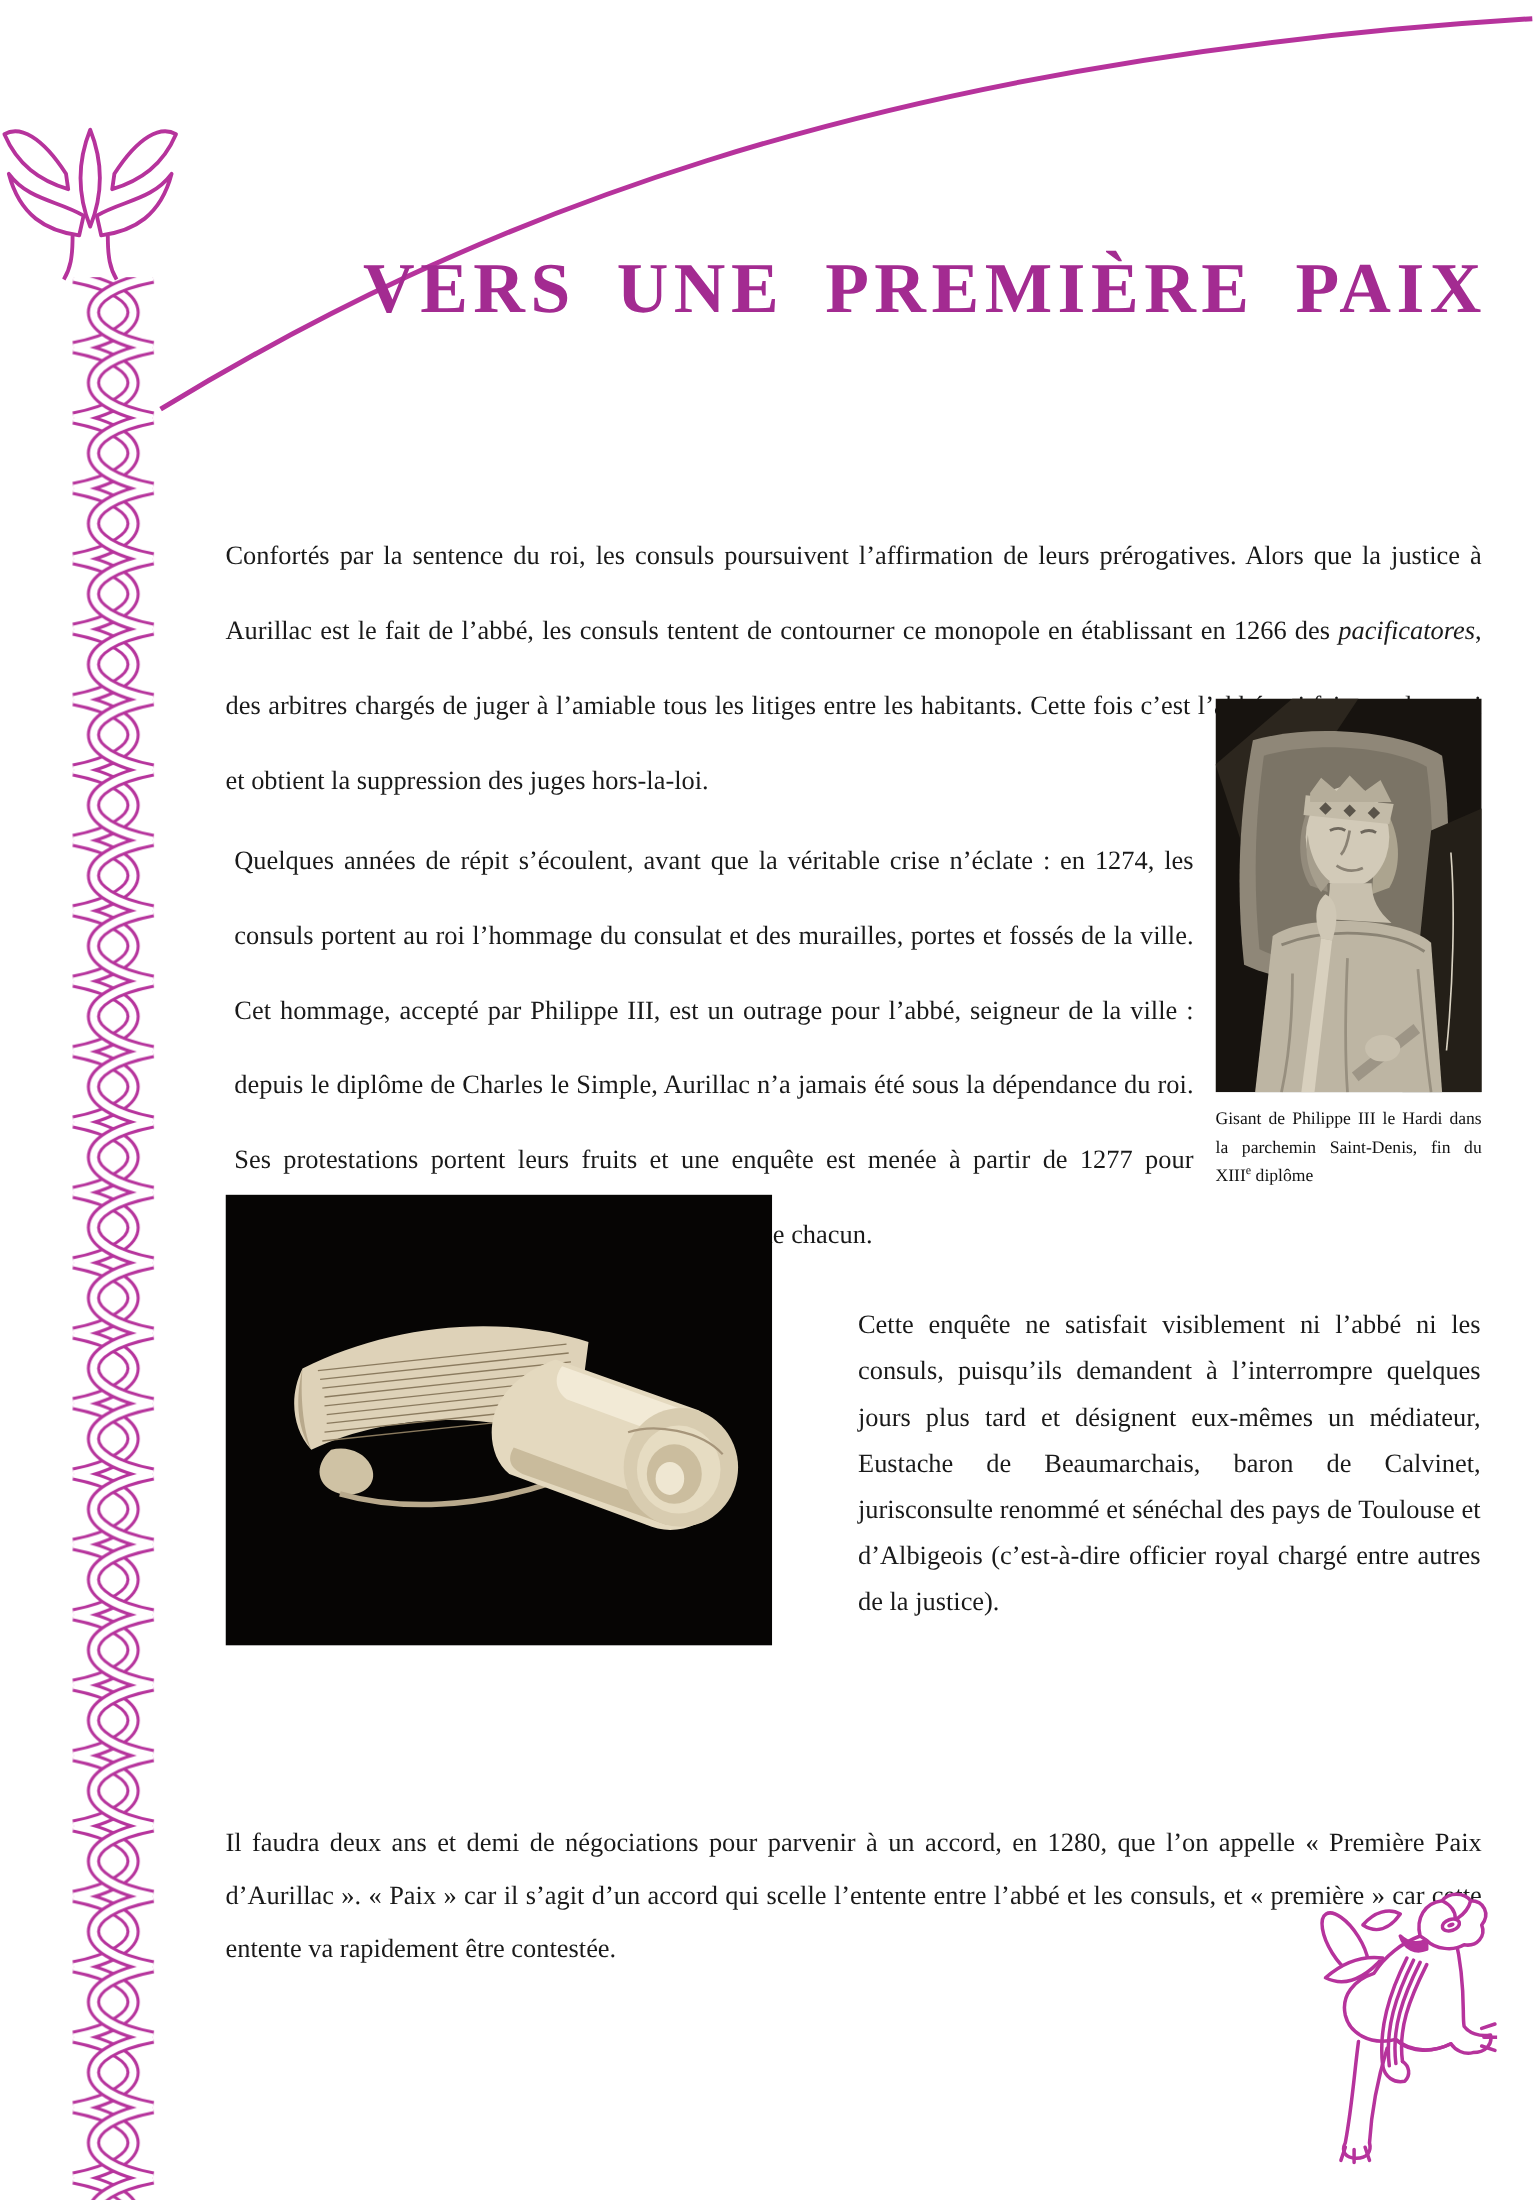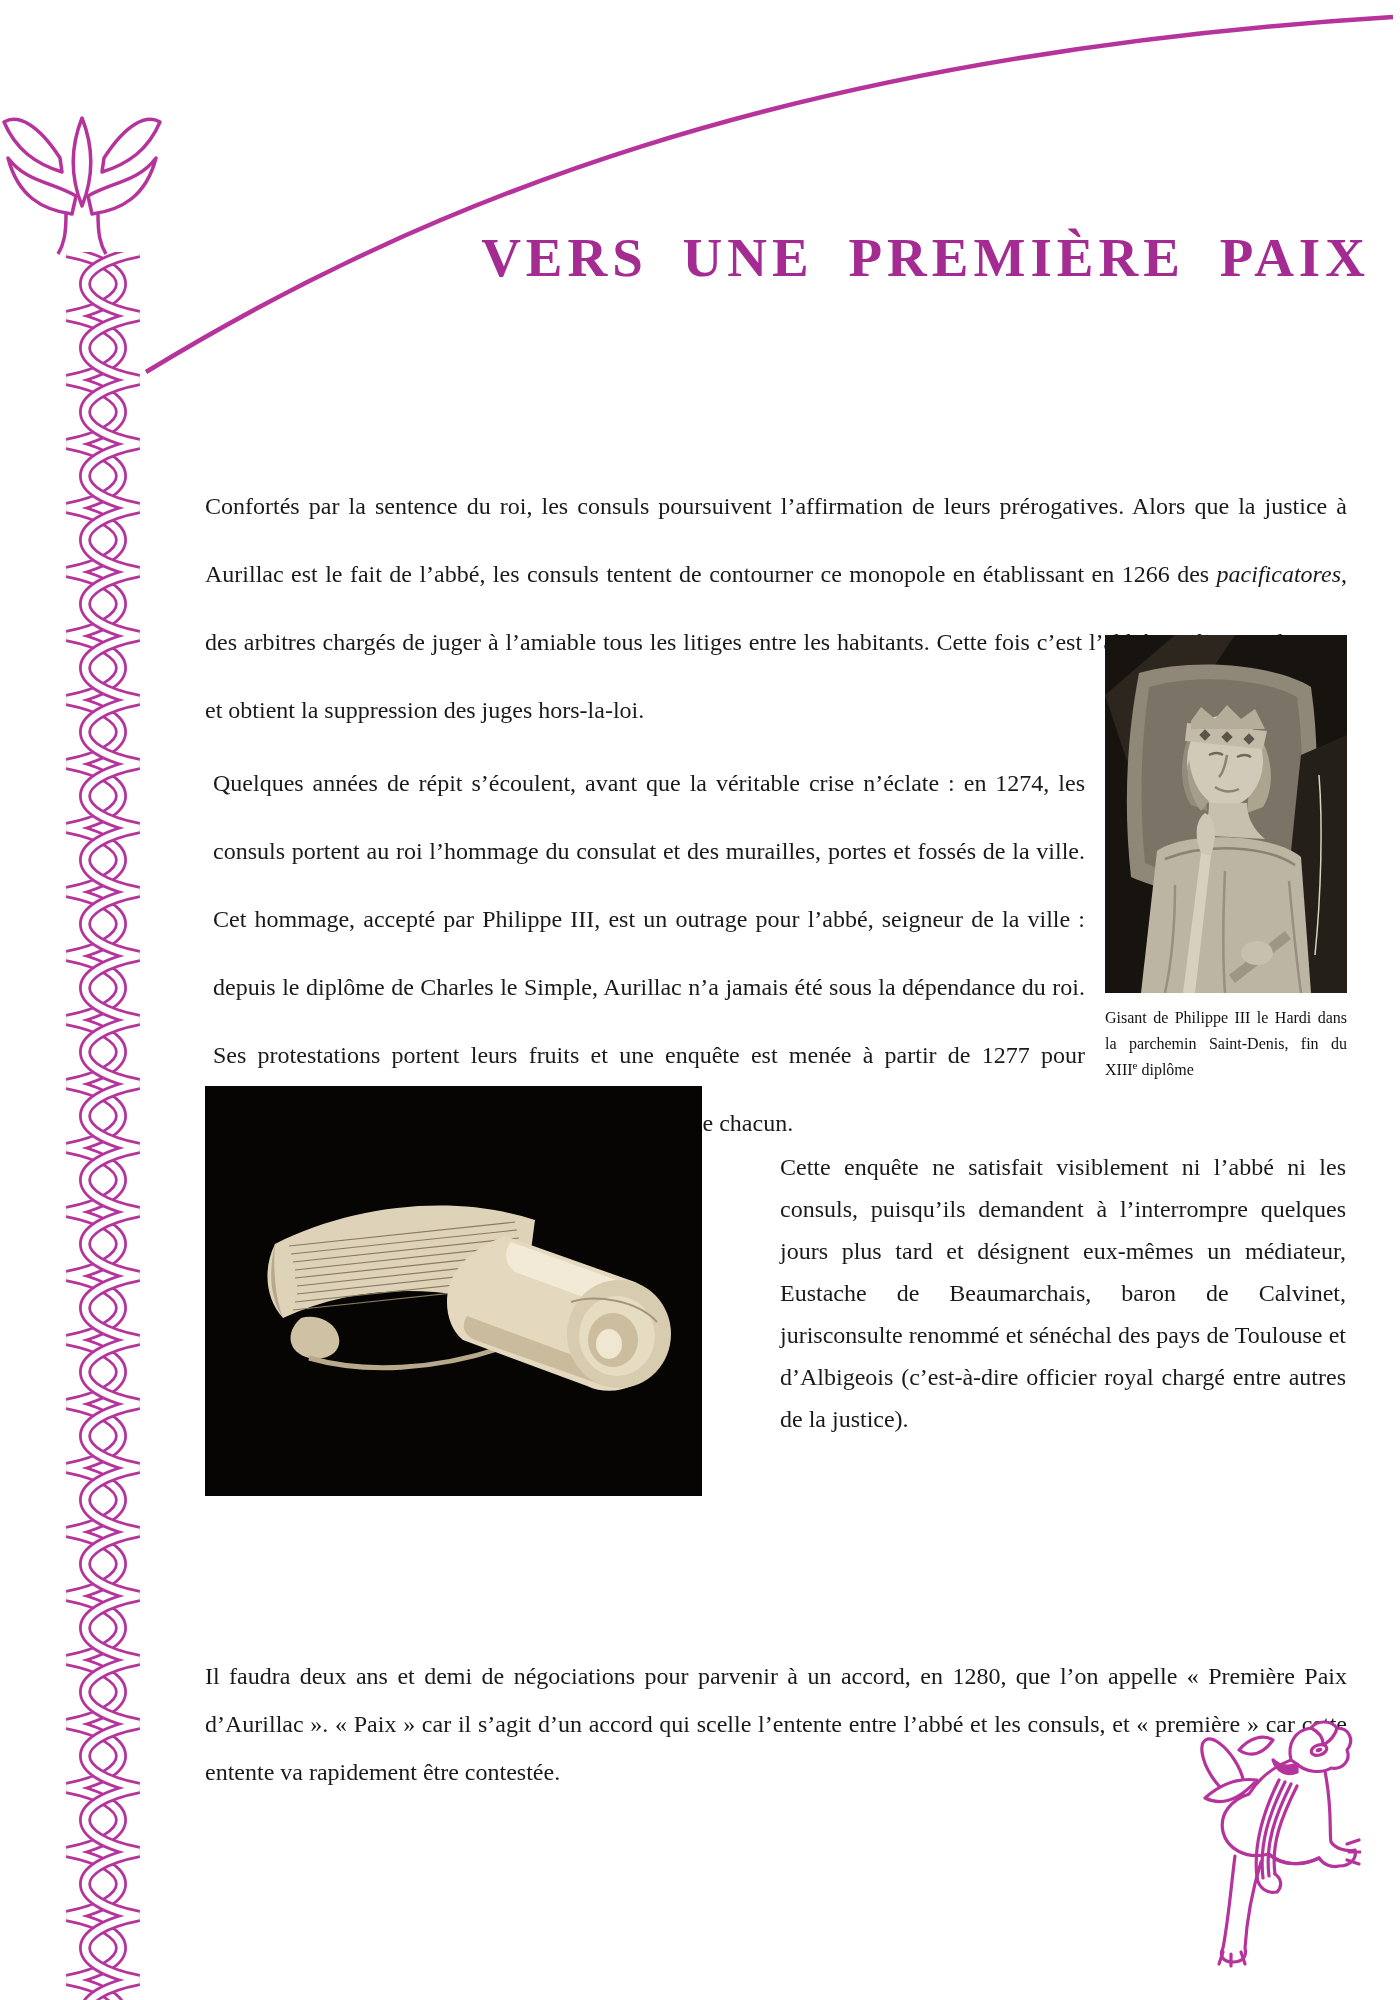--- a/index.html
+++ b/index.html
@@ -2,31 +2,31 @@
 <html><head>
 <meta charset="utf-8">
 <style>
   html,body{margin:0;padding:0;background:#ffffff;}
   #page{
     position:relative;width:1400px;height:2000px;background:#ffffff;
     overflow:hidden;font-family:"Liberation Serif",serif;color:#1a1a1a;
   }
   .abs{position:absolute;}
   #title{
-    left:330px;top:226px;width:1040px;text-align:right;
-    font-weight:bold;font-size:55px;letter-spacing:5px;word-spacing:16px;
+    left:330px;top:226px;width:1040px;text-align:left;
+    font-weight:bold;font-size:65px;letter-spacing:5px;word-spacing:16px;
     color:#a32b91;white-space:nowrap;
   }
   .para{
     position:absolute;font-size:24px;line-height:68px;
     text-align:justify;color:#1a1a1a;
   }
   #p-intro  {left:205px;top:448px;width:1142px;}
   #p-hommage{left:213px;top:725px;width:872px;}
-  #p-enquete{left:780px;top:1122px;width:566px;line-height:42px;}
+  #p-enquete{left:780px;top:1160px;width:566px;line-height:42px;}
   #p-accord {left:205px;top:1628px;width:1142px;line-height:48px;}
   .caption{
     position:absolute;font-size:16px;line-height:26px;
     text-align:justify;color:#111111;
   }
   #cap-statue{left:1105px;top:1005px;width:242px;}
   #cap-scroll{left:205px;top:1508px;width:540px;}
   figure{margin:0;padding:0;}
   #fig-statue{left:1105px;top:635px;width:242px;height:358px;}
   #fig-scroll{left:205px;top:1086px;width:497px;height:410px;}

